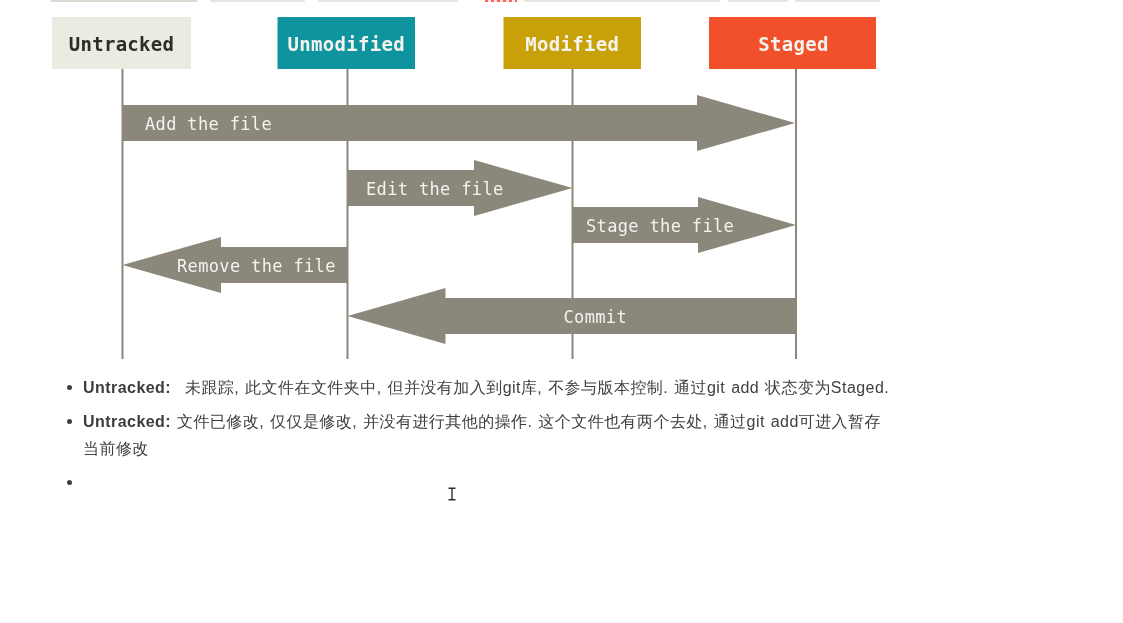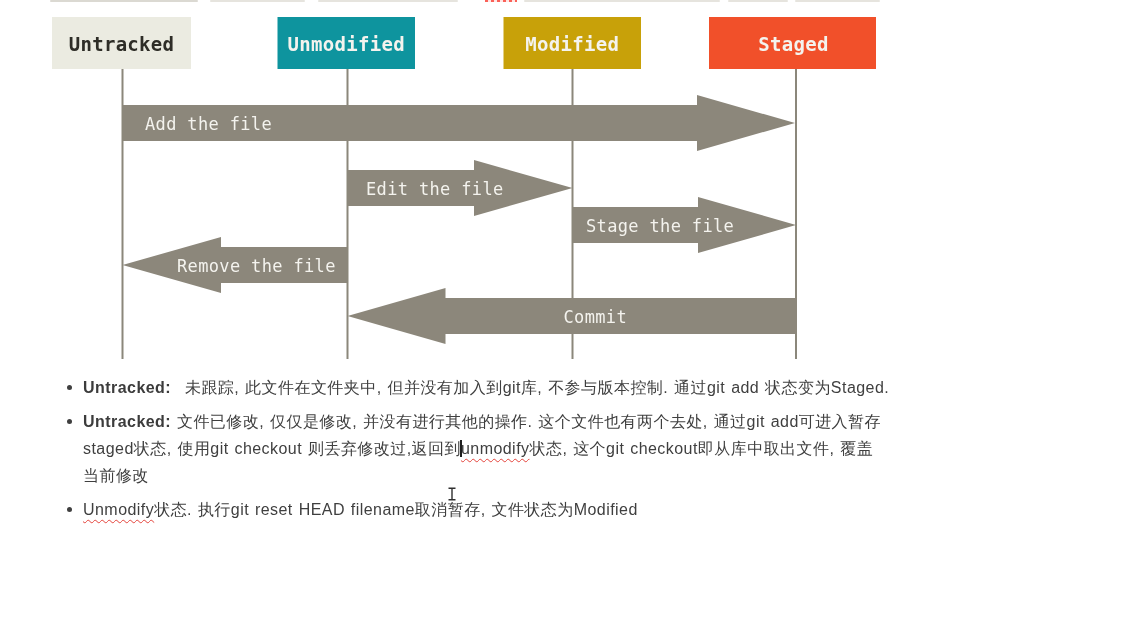--- a/index.html
+++ b/index.html
@@ -115,26 +115,24 @@
 </svg>
 
 <ul class="notes">
   <li>
     <span class="bullet"></span>
     <div class="ln"><b class="wide">Untracked:</b><span> 未跟踪, 此文件在文件夹中, 但并没有加入到git库, 不参与版本控制. 通过git add 状态变为Staged.</span></div>
   </li>
   <li>
     <span class="bullet"></span>
     <div class="ln"><b>Untracked:</b><span> 文件已修改, 仅仅是修改, 并没有进行其他的操作. 这个文件也有两个去处, 通过git add可进入暂存</span></div>
-    <div class="ln"><span>staged状态, 使用git checkout 则丢弃修改过,返回到</span><span class="caret"></span><span class="sq">unmodify</span><span>状态, 这个git checkout即从库中取出文件, 覆盖</span></div>
     <div class="ln"><span>当前修改</span></div>
   </li>
   <li>
     <span class="bullet"></span>
-    <div class="ln"><span class="sq">Unmodify</span><span>状态. 执行git reset HEAD filename取消暂存, 文件状态为Modified</span></div>
   </li>
 </ul>
 
 <svg class="ibeam" width="12" height="14" viewBox="0 0 12 14">
   <g stroke="#2f2f2f" stroke-width="1.4" fill="none">
     <path d="M2.5 1.2 H9.5 M6 1.2 V12.8 M2.5 12.8 H9.5"></path>
   </g>
 </svg>
 
 </body></html>

